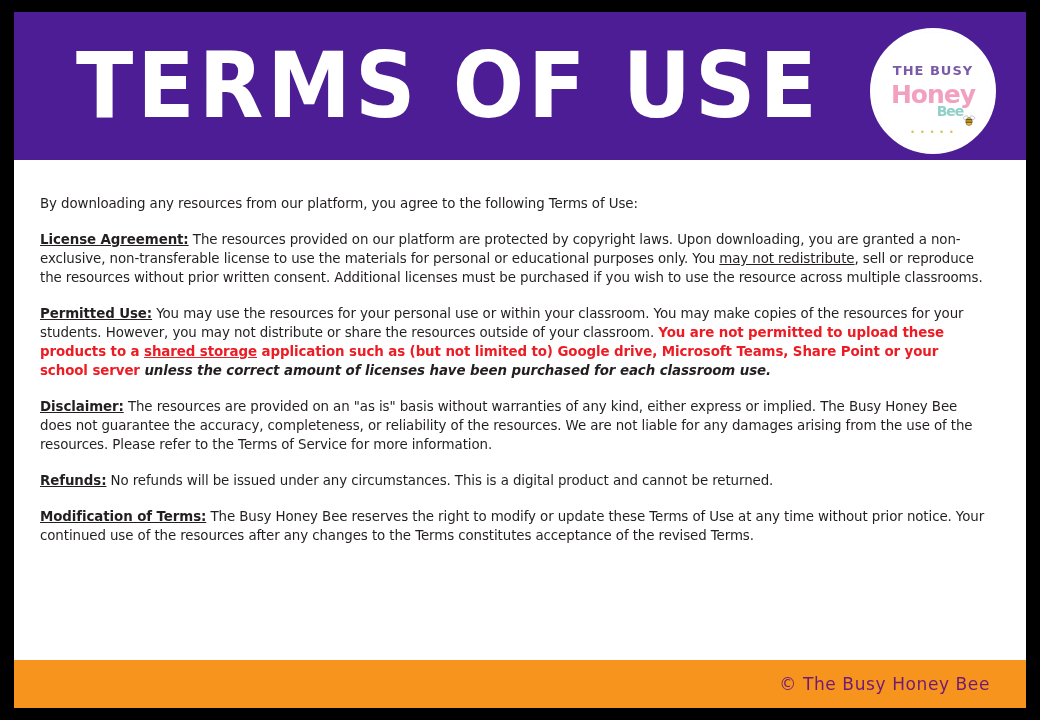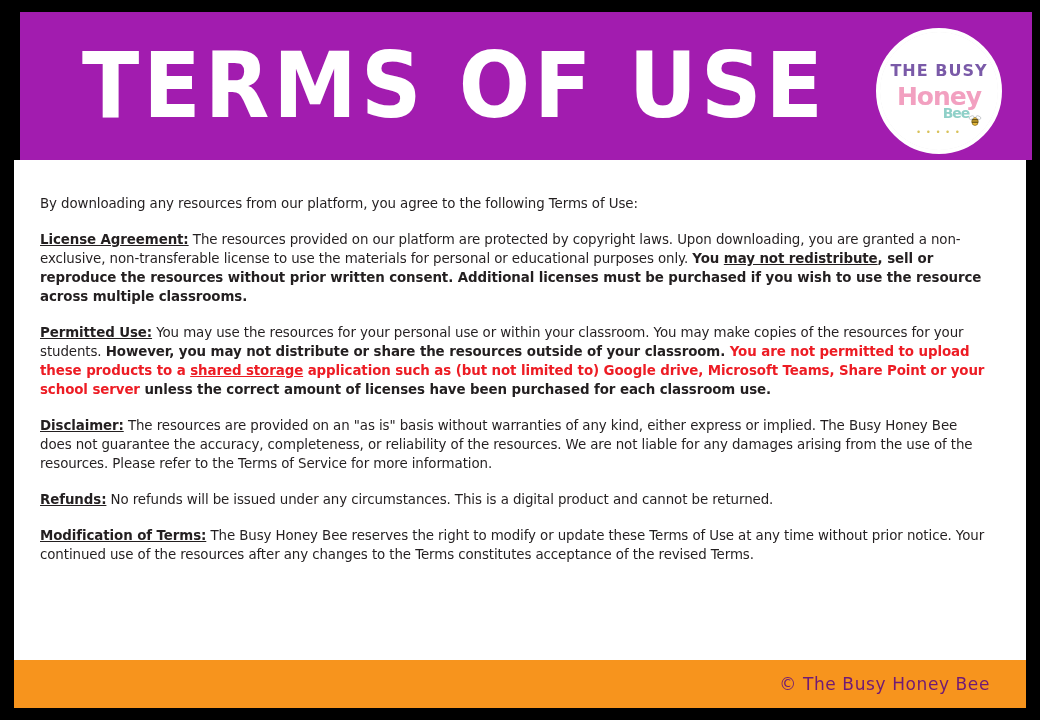--- a/index.html
+++ b/index.html
@@ -18,25 +18,25 @@
     position: relative;
     width: 1040px;
     height: 720px;
     background: #000000;
     box-sizing: border-box;
   }
 
   
   .header {
     position: absolute;
-    left: 20px;
+    left: 14px;
     top: 12px;
     width: 1012px;
     height: 148px;
-    background: #a21caf;
+    background: #4c1d95;
     display: flex;
     align-items: center;
     box-sizing: border-box;
   }
 
   .header-title {
     flex: 1;
     color: #FFFFFF;
     font-family: "DejaVu Sans", sans-serif;
     font-weight: bold;
@@ -73,21 +73,21 @@
     border-radius: 50%;
     background: #FFFFFF;
     display: flex;
     flex-direction: column;
     align-items: center;
     justify-content: center;
     position: relative;
   }
   .logo-line1 {
     font-family: "DejaVu Sans", sans-serif;
-    font-size: 16px;
+    font-size: 13px;
     font-weight: bold;
     letter-spacing: 1px;
     color: #7A5AA8;
     margin-bottom: 5px;
   }
   .logo-line2 {
     font-family: "DejaVu Sans", sans-serif;
     font-size: 25px;
     font-weight: bold;
     color: #F2A0C0;
@@ -143,25 +143,25 @@
     margin: 0 0 17px 0;
     text-align: left;
     letter-spacing: -0.1px;
   }
   .para:last-child { margin-bottom: 0; }
 
   .lbl {
     font-weight: bold;
     text-decoration: underline;
   }
-  .b { font-weight: bold; }
+  .b { font-weight: normal; }
   .u { text-decoration: underline; }
   .red { color: #ED1C24; font-weight: bold; }
   .red-u { color: #ED1C24; font-weight: bold; text-decoration: underline; }
-  .ital-b { font-weight: bold; }
+  .ital-b { font-style: italic; font-weight: bold; }
 
   
   .footer {
     position: absolute;
     left: 14px;
     top: 660px;
     width: 1012px;
     height: 48px;
     background: #F7941D;
     display: flex;

